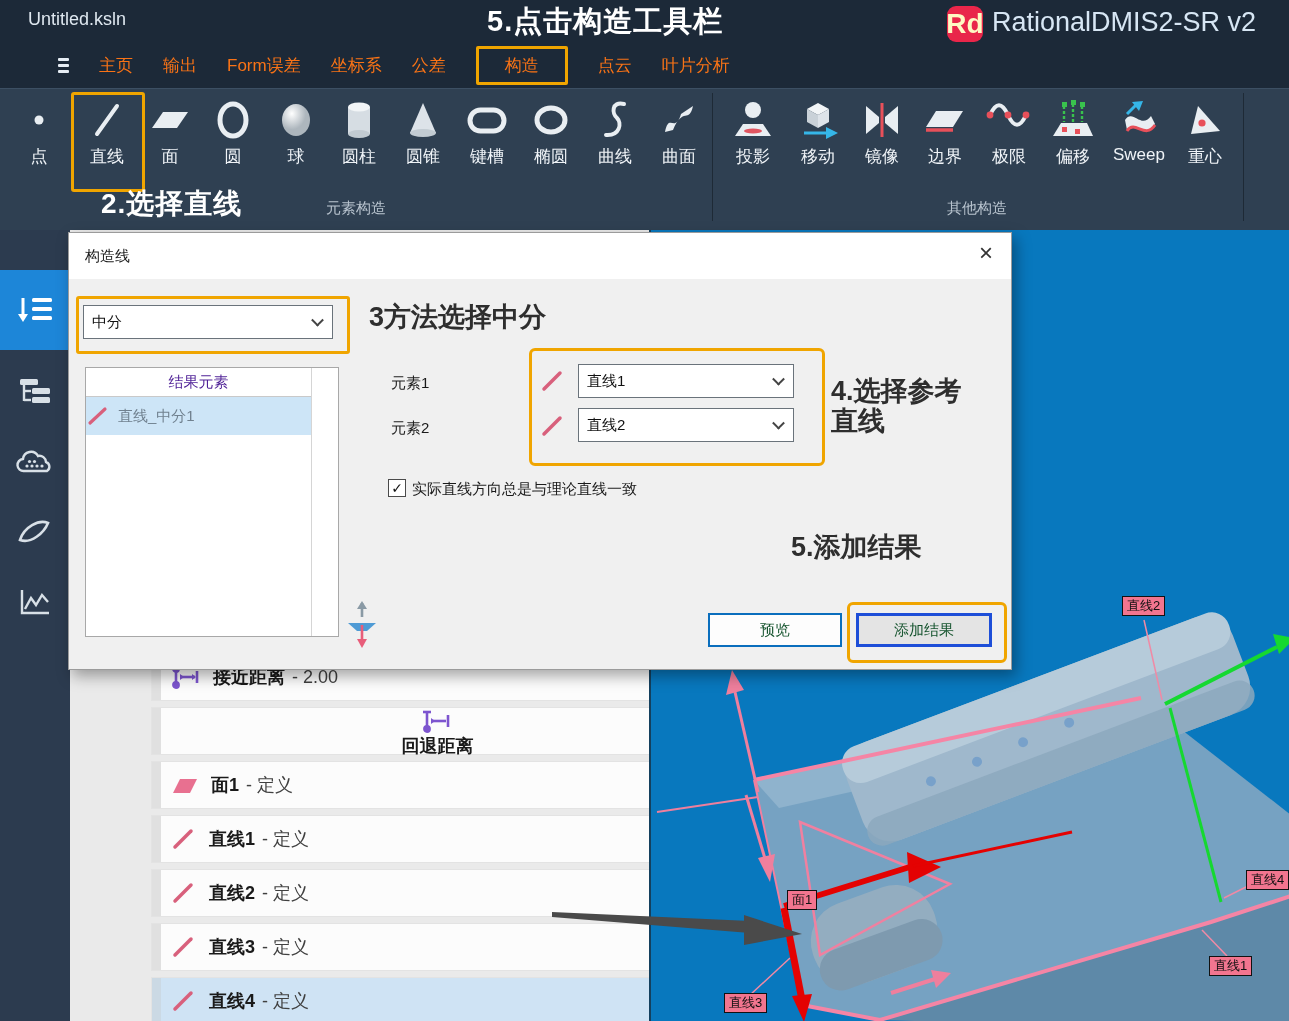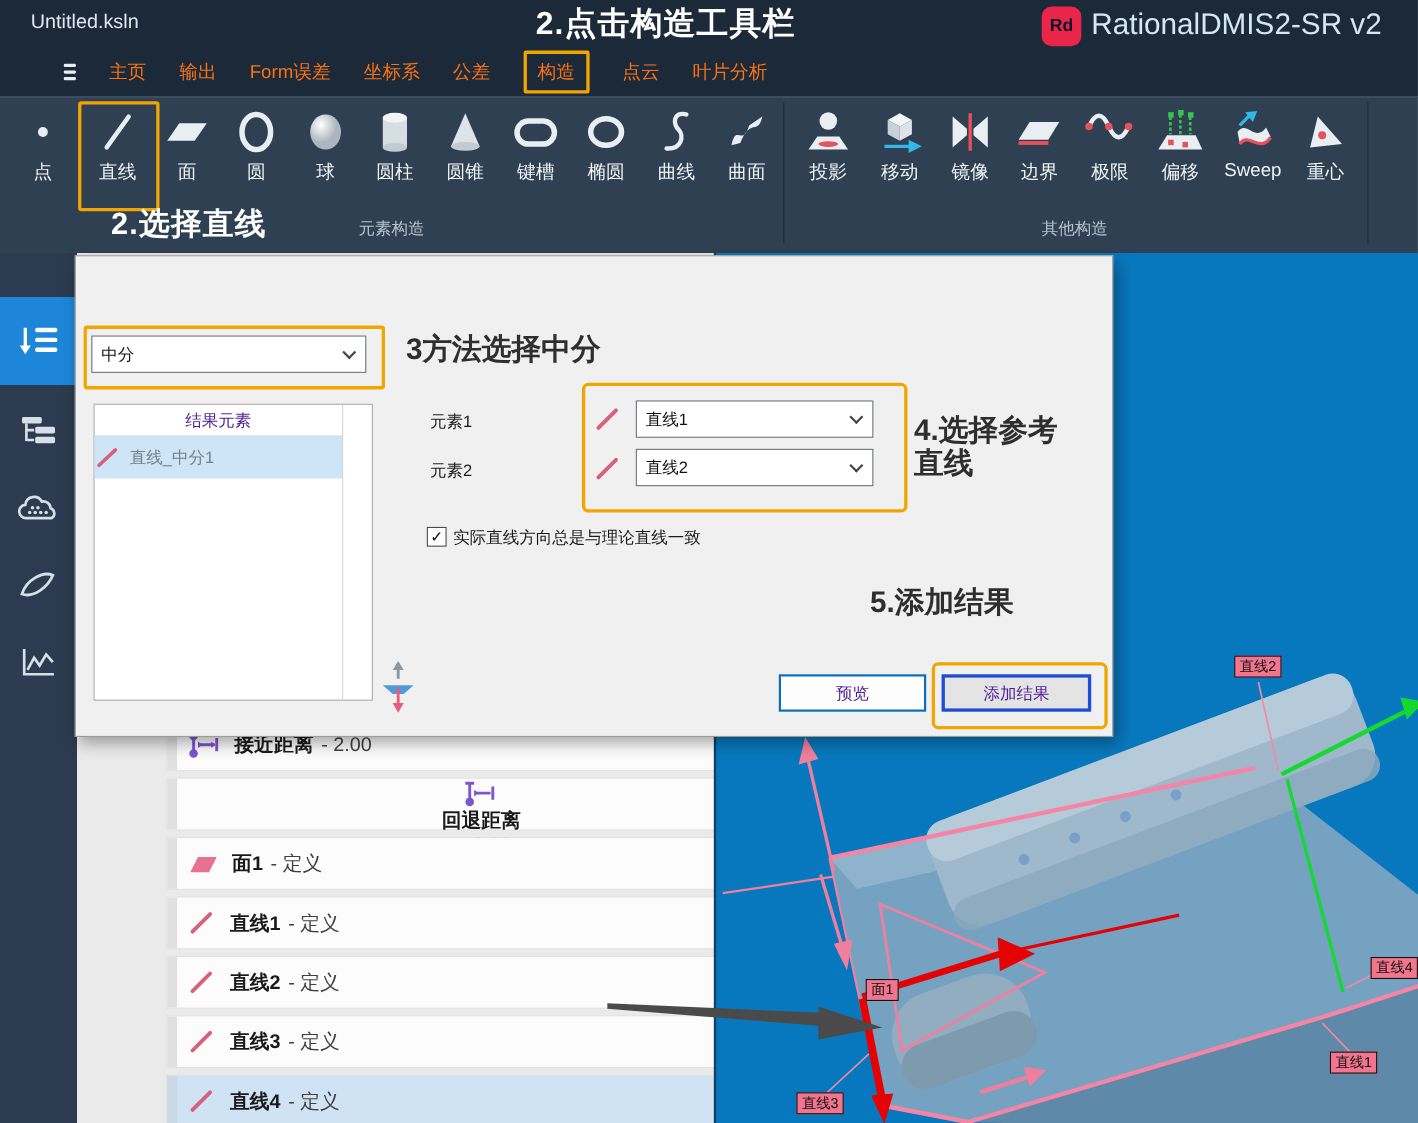--- a/index.html
+++ b/index.html
@@ -3,26 +3,26 @@
 <meta charset="utf-8">
 <style>
   html,body{margin:0;padding:0;}
   body{font-family:"Liberation Sans","DejaVu Sans",sans-serif;}
   #app{position:relative;width:1289px;height:1021px;overflow:hidden;background:#E9E9E9;}
   .abs{position:absolute;}
   
   .titlebar{left:0;top:0;width:1289px;height:88px;background:#1C2938;}
   .doc-title{left:28px;top:9px;font-size:18px;color:#DFE8F0;}
   .note-dark{color:#FFFFFF;font-size:29px;font-weight:600;letter-spacing:1px;}
-  .logo{left:947px;top:6px;width:36px;height:36px;background:#E9264A;border-radius:9px;color:#0f172a;
-        font-size:16px;font-weight:700;display:flex;align-items:center;justify-content:center;}
+  .logo{left:947px;top:6px;width:36px;height:36px;background:#E9264A;border-radius:9px;color:#fef9c3;
+        font-size:28px;font-weight:700;display:flex;align-items:center;justify-content:center;}
   .app-name{left:992px;top:7px;font-size:27px;color:#D7E6F4;white-space:nowrap;}
   .menu-row{left:58px;top:46px;display:flex;align-items:center;gap:30px;height:38px;}
   .menu-item{color:#f97316;font-size:17px;white-space:nowrap;}
-  .menu-item.active{border:3px solid #F0A500;border-radius:2px;padding:5px 10px;}
+  .menu-item.active{border:3px solid #F0A500;border-radius:2px;padding:5px 26px;}
   .burger span{display:block;width:11px;height:3px;background:#E6EDF4;margin:3px 0;border-radius:1px;}
   
   .ribbon{left:0;top:88px;width:1289px;height:142px;background:#2F4052;border-top:1px solid #3C4F63;}
   .tool{position:absolute;width:62px;text-align:center;color:#EFF3F7;font-size:17px;}
   .tool .glyph{height:46px;display:flex;align-items:center;justify-content:center;}
   .tool .tlabel{margin-top:2px;}
   .group-label{position:absolute;top:110px;color:#B9C4CF;font-size:15px;width:200px;text-align:center;}
   .vdiv{position:absolute;top:4px;height:128px;width:1px;background:#1E2A36;}
   .hl-box{position:absolute;border:3px solid #F0A500;border-radius:3px;pointer-events:none;}
   
@@ -55,32 +55,32 @@
   .dlg-label{position:absolute;font-size:15px;color:#1A1A1A;}
   .note-light{position:absolute;font-size:27px;color:#2E2E2E;font-weight:600;white-space:nowrap;}
   .rlist{position:absolute;left:16px;top:134px;width:252px;height:268px;background:#fff;border:1px solid #A8A8A8;}
   .rlist-col{position:absolute;right:0;top:0;width:26px;height:100%;border-left:1px solid #D5D5D5;}
   .rlist-header{position:absolute;left:0;top:0;width:225px;height:28px;border-bottom:1px solid #C9C9C9;
                 display:flex;align-items:center;justify-content:center;font-size:15px;color:#4c1d95;}
   .rrow{position:absolute;left:0;top:29px;width:225px;height:38px;background:#CDE5F7;display:flex;align-items:center;}
   .rrow .rname{font-size:15px;color:#70818F;margin-left:8px;}
   .checkbox{position:absolute;width:16px;height:16px;background:#fff;border:1px solid #4A4A4A;
             display:flex;align-items:center;justify-content:center;font-size:14px;color:#111;}
-  .btn{position:absolute;height:34px;display:flex;align-items:center;justify-content:center;font-size:15px;color:#4c1d95;box-sizing:border-box;}
+  .btn{position:absolute;height:34px;display:flex;align-items:center;justify-content:center;font-size:15px;color:#14532d;box-sizing:border-box;}
   .btn-preview{left:639px;top:380px;width:134px;background:#FDFDFD;border:2px solid #0A6EBD;}
   .btn-add{left:787px;top:380px;width:136px;background:#E4E4E4;border:3px solid #1d4ed8;}
 </style>
 </head>
 <body>
 
 <div id="app">
 
   <div class="abs titlebar">
     <div class="abs doc-title">Untitled.ksln</div>
-    <div class="abs note-dark" style="left:487px;top:2px;">2.点击构造工具栏</div>
+    <div class="abs note-dark" style="left:487px;top:2px;">5.点击构造工具栏</div>
     <div class="abs logo">Rd</div>
     <div class="abs app-name">RationalDMIS2-SR v2</div>
     <div class="abs menu-row">
       <div class="burger">
           <span></span>
           <span></span>
           <span></span>
         </div>
       <div class="menu-item">主页</div>
       <div class="menu-item">输出</div>
@@ -506,20 +506,24 @@
   <div class="badge" style="left:724px;top:993px;">直线3</div>
   <div class="badge" style="left:1246px;top:870px;">直线4</div>
   <div class="badge" style="left:1209px;top:956px;">直线1</div>
 
   <svg class="abs" style="left:552px;top:903px;pointer-events:none;" width="256" height="48">
     <polygon points="0,9 198,18 198,30 0,14" fill="#4A4A4A"></polygon>
     <polygon points="192,12 250,31 192,42" fill="#4A4A4A"></polygon>
   </svg>
 
   <div class="abs dialog">
+    <div class="dlg-titlebar">
+      <div class="dlg-title">构造线</div>
+      <div class="dlg-close">×</div>
+    </div>
 
     <div class="combo" style="left:14px;top:72px;width:250px;height:34px;">
       <span>中分</span>
       <span class="chev"></span>
     </div>
     <div class="hl-box" style="left:7px;top:63px;width:268px;height:52px;"></div>
     <div class="note-light" style="left:300px;top:66px;">3方法选择中分</div>
 
     <div class="rlist">
       <div class="rlist-col"></div>

